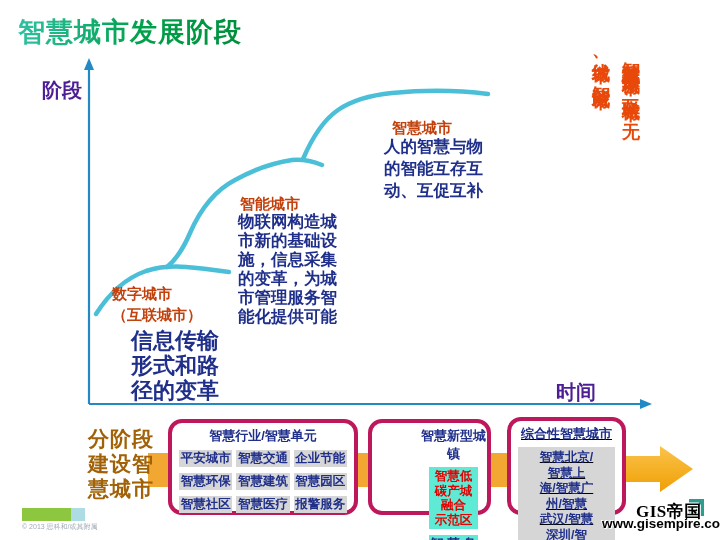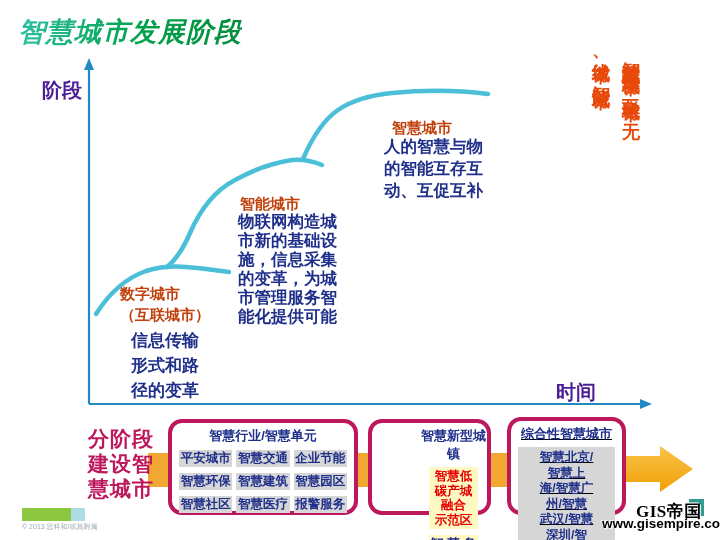--- a/index.html
+++ b/index.html
@@ -7,64 +7,64 @@
     position:relative;width:720px;height:540px;background:#ffffff;overflow:hidden;
     font-family:"Liberation Sans","DejaVu Sans",sans-serif;
   }
   .abs{position:absolute;}
   .pre{white-space:pre-line;}
   
   .slide-title{
     left:18px;top:14px;font-size:27px;font-weight:bold;letter-spacing:1px;
     color:#00A14B;
     background:linear-gradient(90deg,#2FC0A2 0%,#00A14B 55%,#008E3C 100%);
-    -webkit-background-clip:text;background-clip:text;font-style:italic;-webkit-text-fill-color:transparent;
+    -webkit-background-clip:text;background-clip:text;-webkit-text-fill-color:transparent;
   }
   
   .svg-layer{left:0;top:0;z-index:1;pointer-events:none;}
   
   .axis-label{color:#4c1d95;font-size:20px;font-weight:bold;z-index:2;}
   .y-label{left:42px;top:77px;}
   .x-label{left:556px;top:379px;}
   
   .stage-title{color:#c2410c;font-size:15px;font-weight:bold;text-align:left;line-height:21px;z-index:2;}
   .stage-desc{color:#1F2F8A;font-weight:bold;z-index:2;}
-  .s1-title{left:120px;top:283px;width:126px;}
-  .s1-desc{left:131px;top:328px;font-size:17px;line-height:25px;}
+  .s1-title{left:112px;top:283px;width:126px;}
+  .s1-desc{left:131px;top:328px;font-size:22px;line-height:25px;}
   .s2-title{left:240px;top:193px;width:104px;}
   .s2-desc{left:238px;top:212px;font-size:16.5px;line-height:19px;}
   .s3-title{left:392px;top:117px;width:96px;}
   .s3-desc{left:384px;top:135px;font-size:16.5px;line-height:22px;}
   
   .vcol{
     writing-mode:vertical-rl;color:#E8490B;font-weight:bold;font-size:18px;
     letter-spacing:1.5px;line-height:22px;z-index:2;
   }
   .vcol1{left:620px;top:48px;height:370px;}
   .vcol2{left:590px;top:48px;height:370px;}
   
-  .lead-text{left:88px;top:426px;color:#be185d;font-size:21px;font-weight:bold;line-height:25px;letter-spacing:1px;z-index:2;}
+  .lead-text{left:88px;top:426px;color:#a16207;font-size:21px;font-weight:bold;line-height:25px;letter-spacing:1px;z-index:2;}
   .rbox{
     background:#fff;border:4px solid #be185d;border-radius:14px;z-index:2;
     box-sizing:border-box;
   }
   .box1{left:168px;top:419px;width:190px;height:96px;}
   .box2{left:368px;top:419px;width:123px;height:96px;padding-left:48px;}
   .box3{left:507px;top:417px;width:119px;height:98px;text-decoration:underline;}
   .rbox-header{color:#1F2F8A;font-size:13px;font-weight:bold;text-align:center;margin-top:4px;}
   .cellgrid{
     display:grid;grid-template-columns:1fr 1fr 1fr;gap:6px 4px;margin:5px 7px 0 7px;
   }
   .cell{
     background:#D6D6D6;color:#1F2F8A;font-size:12.5px;font-weight:bold;
     text-align:center;line-height:17px;height:17px;overflow:hidden;white-space:nowrap;
   }
   .stack{display:flex;flex-direction:column;gap:6px;margin:4px 9px 0 9px;}
   .cell2{
-    background:#fef9c3;color:#1F2F8A;font-size:13px;font-weight:bold;
+    background:#5eead4;color:#1F2F8A;font-size:13px;font-weight:bold;
     text-align:center;line-height:16px;padding:1px 0;
   }
   .cell2.hl{color:#E60000;font-size:12.5px;line-height:14.5px;padding:2px 0;}
   .cell3{
     background:#D6D6D6;color:#1F2F8A;font-size:12.5px;font-weight:bold;
     text-align:center;line-height:15.5px;margin:4px 7px 0 7px;padding:3px 18px;
   }
   
   .bar-green{left:22px;top:508px;width:49px;height:13px;background:#8DC63F;z-index:2;}
   .bar-blue{left:71px;top:508px;width:14px;height:13px;background:#AEDCE4;z-index:2;}

